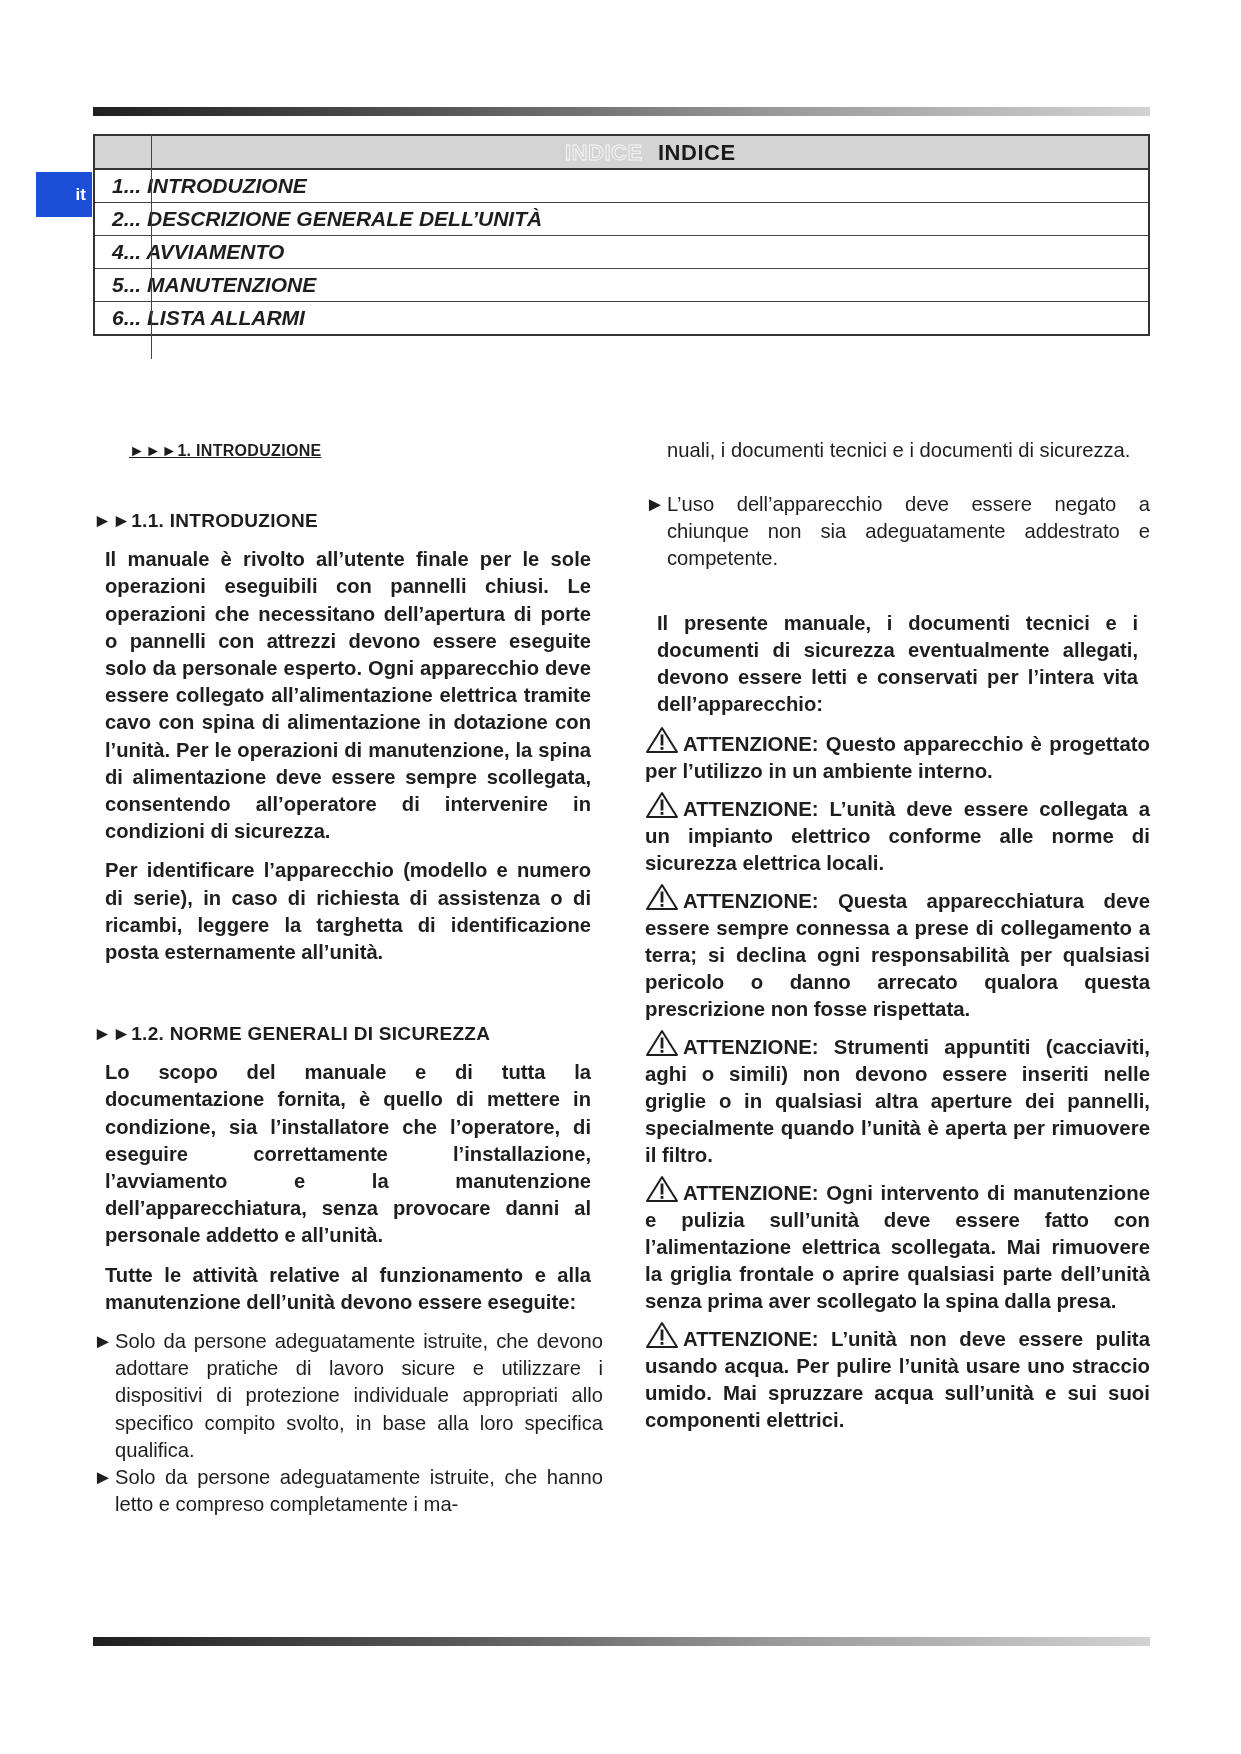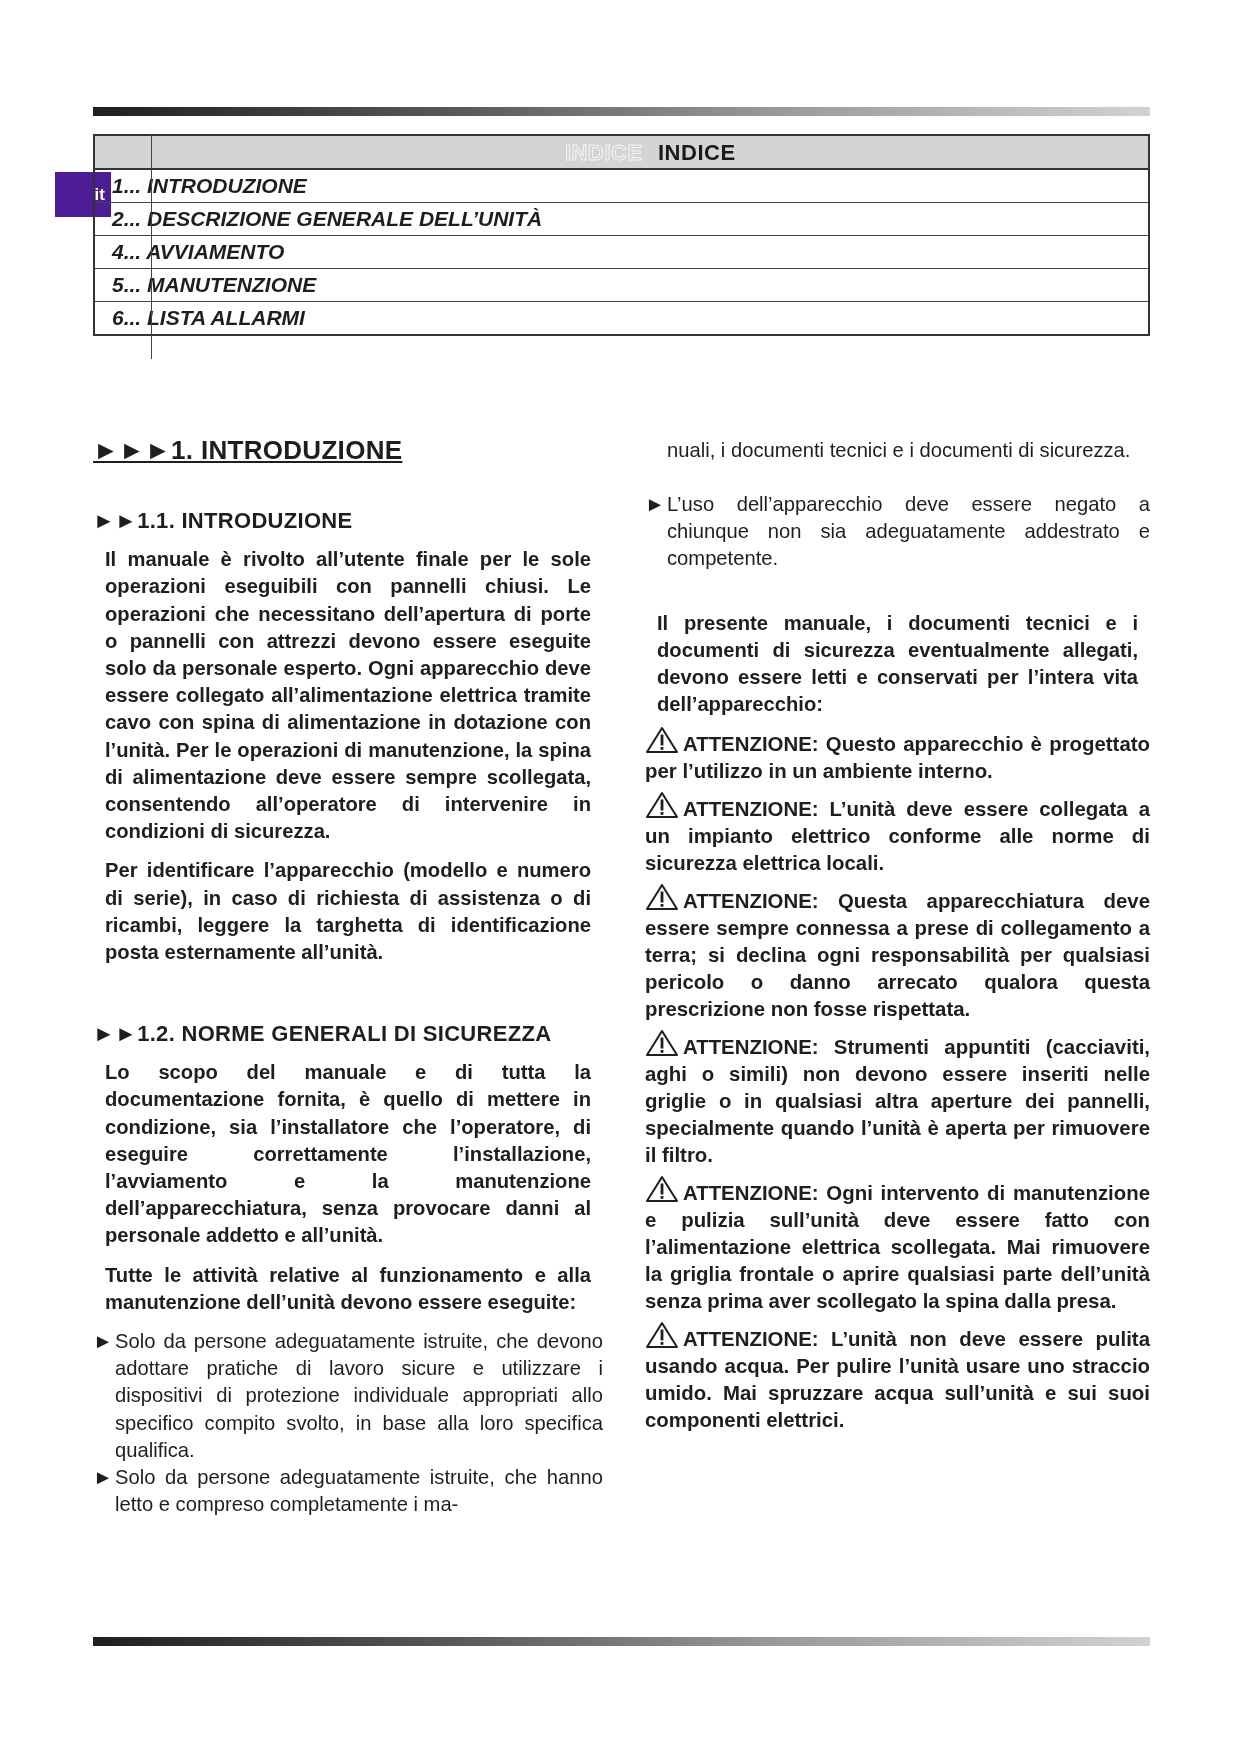--- a/index.html
+++ b/index.html
@@ -5,44 +5,44 @@
   html, body { margin: 0; padding: 0; background: #ffffff; }
   body { width: 1241px; height: 1754px; position: relative; overflow: hidden;
          font-family: "Liberation Sans", sans-serif; color: #1e1e1e; }
 
   .bar { position: absolute; left: 93px; width: 1057px; height: 9px;
          background: linear-gradient(to right, #1f1f1f 0%, #5a5a5a 35%, #9a9a9a 65%, #d2d2d2 100%); }
   .bar.top { top: 107px; }
   .bar.bottom { top: 1637px; }
 
   .lang-tab { position: absolute; left: 36px; top: 172px; width: 56px; height: 45px;
-              background: #4c1d95; color: #fff; font-weight: bold; font-size: 17px;
+              background: #1d4ed8; color: #fff; font-weight: bold; font-size: 17px;
               display: flex; align-items: center; justify-content: flex-end; padding-right: 6px;
-              box-sizing: border-box; margin-left: 19px; }
+              box-sizing: border-box; }
 
   .toc { position: absolute; left: 93px; top: 134px; width: 1057px;
          border: 2px solid #333; box-sizing: border-box; }
   .toc-header { height: 32px; background: #d4d4d4; border-bottom: 2px solid #333;
                 position: relative; padding-left: 36px; }
   .toc-header .ghost { position: absolute; left: 570px; top: 4px; font-size: 22px; font-weight: bold;
                        color: #d4d4d4; -webkit-text-stroke: 1px #f4f4f4; letter-spacing: 0.5px; }
   .toc-header .title { position: absolute; left: 570px; top: 4px; font-size: 22px; font-weight: bold;
                        color: #1a1a1a; letter-spacing: 0.5px; }
   .toc-header .title { left: 572px; }
   .toc-row { height: 32px; border-bottom: 1.5px solid #444; position: relative;
              font-style: italic; font-weight: bold; font-size: 21px; line-height: 32px; padding-left: 17px; }
   .toc-row:last-child { border-bottom: none; }
   .toc-vline { position: absolute; left: 151px; top: 134px; width: 1px; height: 225px; background: #444; }
 
   .col { position: absolute; font-size: 20.2px; line-height: 27.2px; }
   .col.left { left: 93px; width: 510px; }
   .col.right { left: 645px; width: 505px; }
 
-  .h1 { font-weight: bold; font-size: 26px; text-decoration: underline; letter-spacing: 0.3px; }
-  .h2 { font-weight: bold; font-size: 22px; letter-spacing: 0.3px; line-height: 27px; }
+  .h1 { font-weight: bold; font-size: 16px; text-decoration: underline; letter-spacing: 0.3px; margin-left: 36px; }
+  .h2 { font-weight: bold; font-size: 19px; letter-spacing: 0.3px; line-height: 27px; }
   .p { text-align: justify; margin: 12px; font-weight: bold; }
   .bullet { display: flex; text-align: justify; }
   .bullet .arrow { flex: 0 0 22px; }
   .bullet .btext { flex: 1; }
   .warn { font-weight: bold; margin: 0 0 6px 0; text-align: justify; line-height: 27px; font-size: 20.4px; }
   .warn-icon { display: inline-block; width: 34px; height: 28px; vertical-align: -3px; margin-right: 4px; }
 </style>
 </head>
 <body>
 

